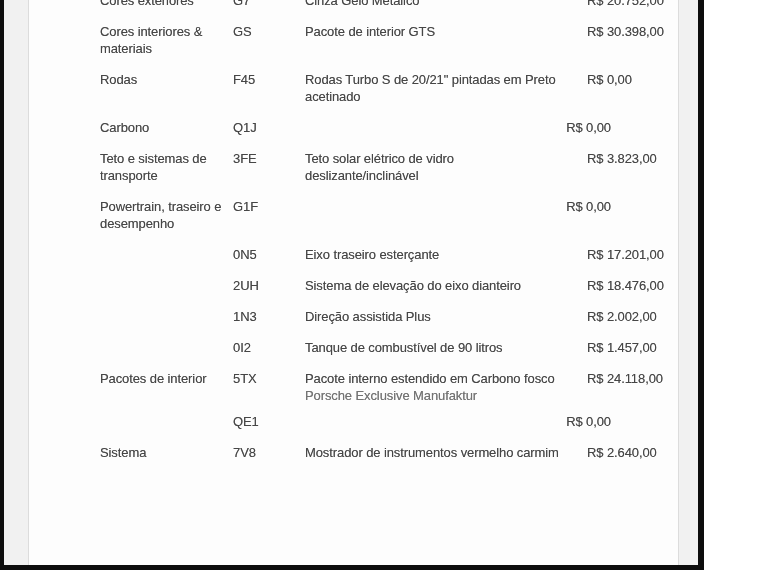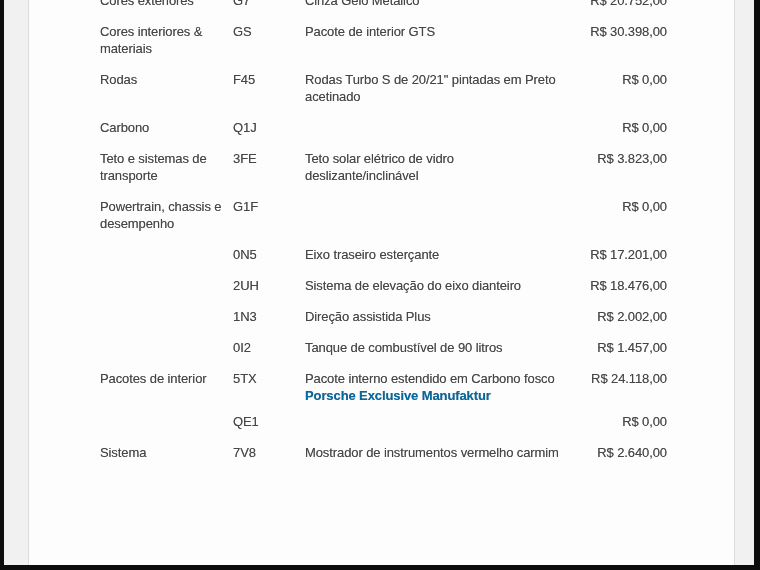--- a/index.html
+++ b/index.html
@@ -3,21 +3,21 @@
 <meta charset="utf-8">
 <style>
   html, body { margin: 0; padding: 0; }
   body {
     width: 760px; height: 570px;
     font-family: "Liberation Sans", "DejaVu Sans", sans-serif;
     overflow: hidden;
   }
   .frame {
     position: relative;
-    width: 760px; height: 570px;
+    width: 704px; height: 570px;
     background: #0d0d0d;
   }
   .viewer-area {
     position: absolute;
     left: 4px; right: 6px; top: 0; bottom: 5px;
     background: #f1f1f1;
     overflow: hidden;
   }
   .page {
     position: absolute;
@@ -40,21 +40,21 @@
   .row {
     display: flex;
     align-items: flex-start;
     margin-bottom: 14px;
   }
   .row.no-gap { margin-bottom: 9px; }
   .cat  { width: 133px; flex: 0 0 auto; }
   .code { width: 72px;  flex: 0 0 auto; }
   .desc { width: 282px; flex: 0 0 auto; }
   .price { flex: 1 1 auto; text-align: right; white-space: nowrap; }
-  .muted { color: #0369a1; font-weight: bold; }
+  .muted { color: #737373; }
 </style>
 </head>
 <body>
 
 <div class="frame">
   <div class="viewer-area">
     <div class="page">
       <div class="content">
 
         <div class="row">
@@ -95,21 +95,21 @@
           <div class="cat">Teto e sistemas de transporte</div>
           <div class="code">3FE</div>
           <div class="desc">
             <div>Teto solar elétrico de vidro</div>
             <div>deslizante/inclinável</div>
           </div>
           <div class="price">R$ 3.823,00</div>
         </div>
 
         <div class="row">
-          <div class="cat">Powertrain, chassis e desempenho</div>
+          <div class="cat">Powertrain, traseiro e desempenho</div>
           <div class="code">G1F</div>
           <div class="price">R$ 0,00</div>
         </div>
 
         <div class="row">
           <div class="cat"></div>
           <div class="code">0N5</div>
           <div class="desc">
             <div>Eixo traseiro esterçante</div>
           </div>

